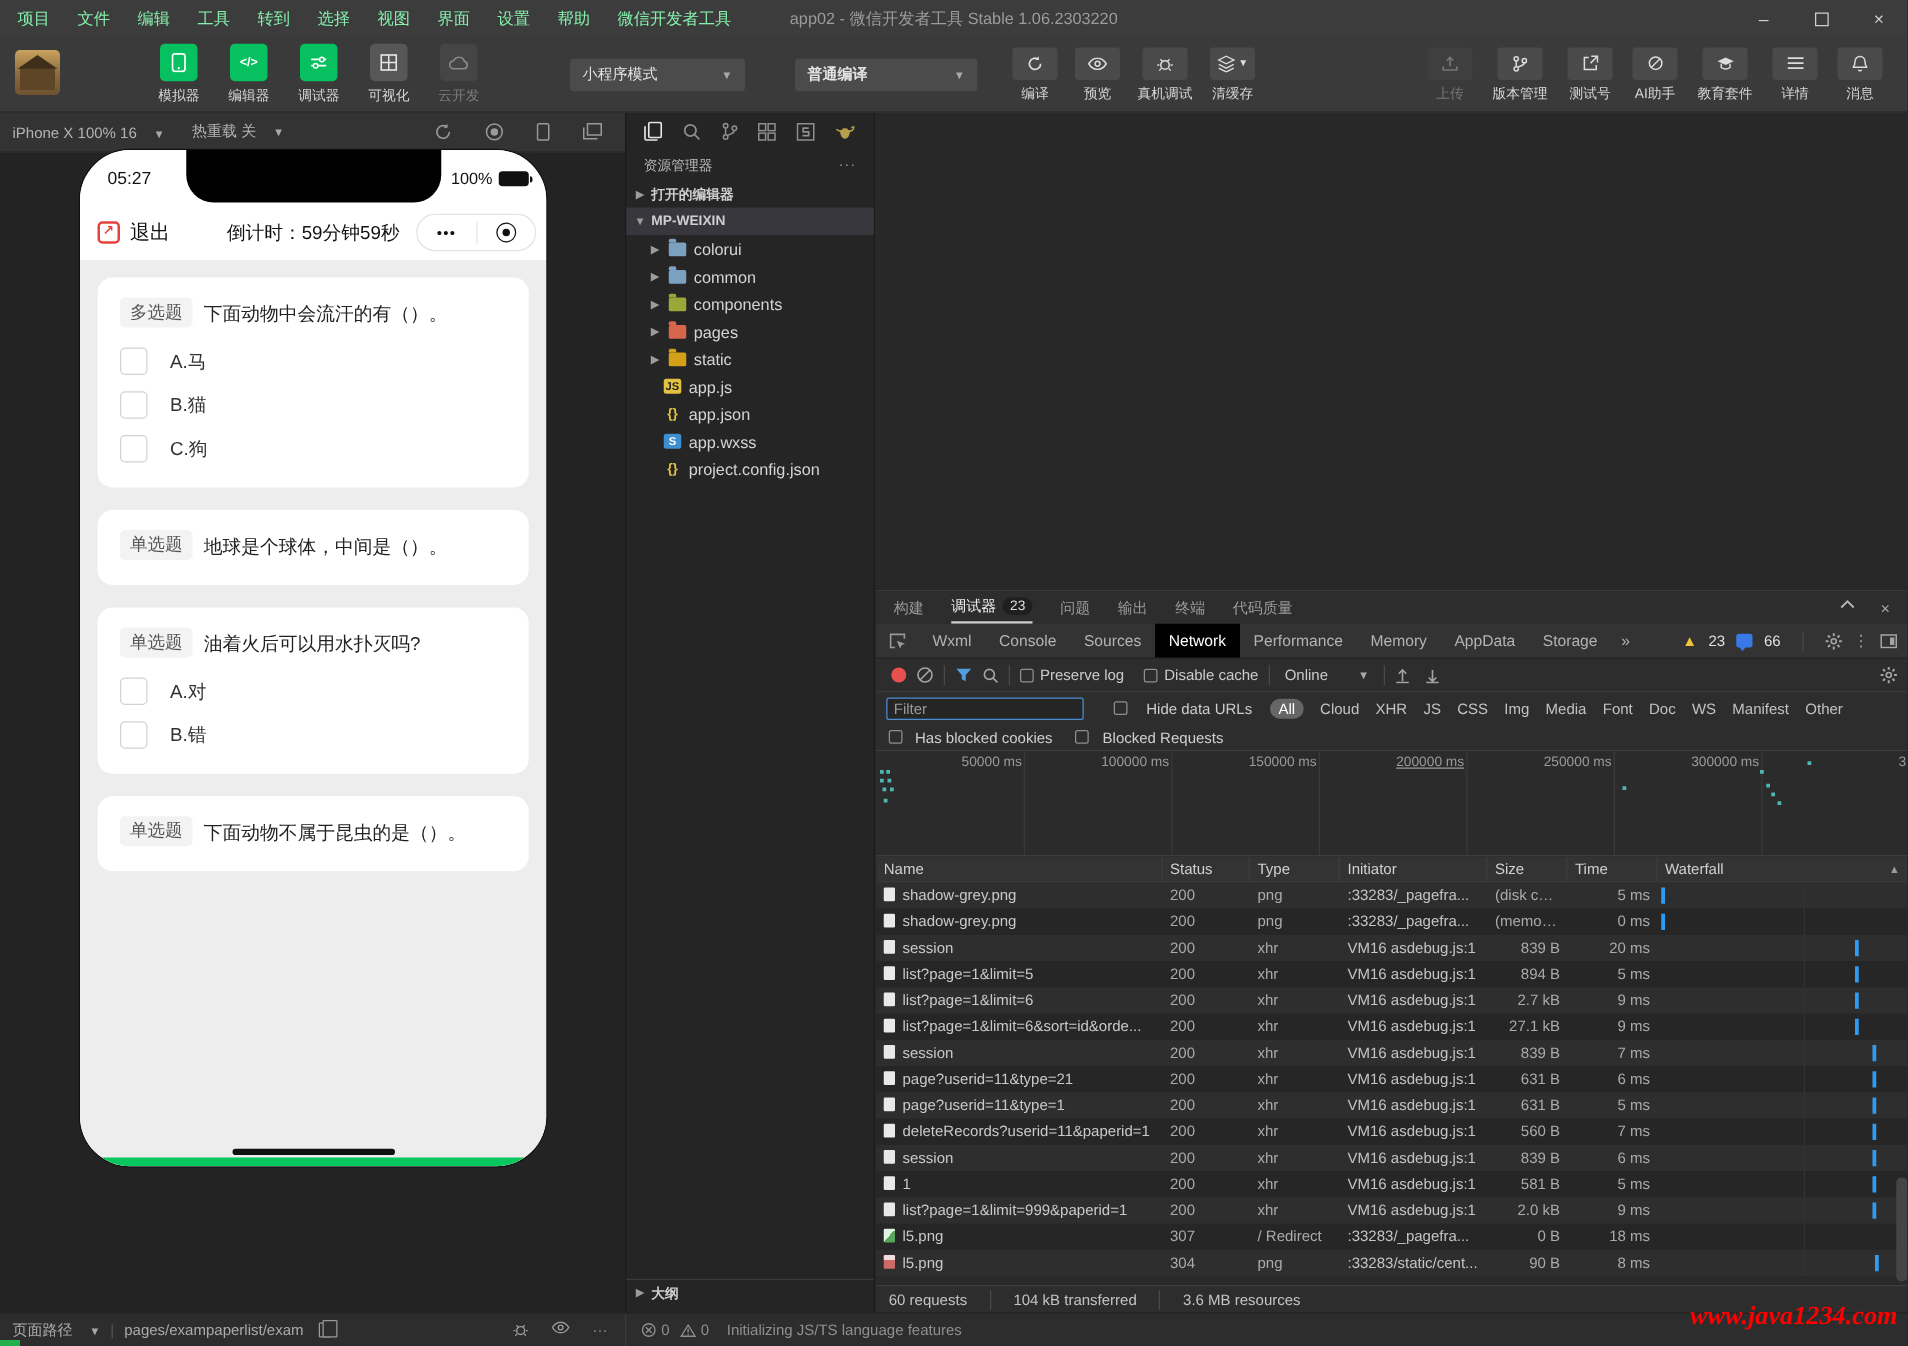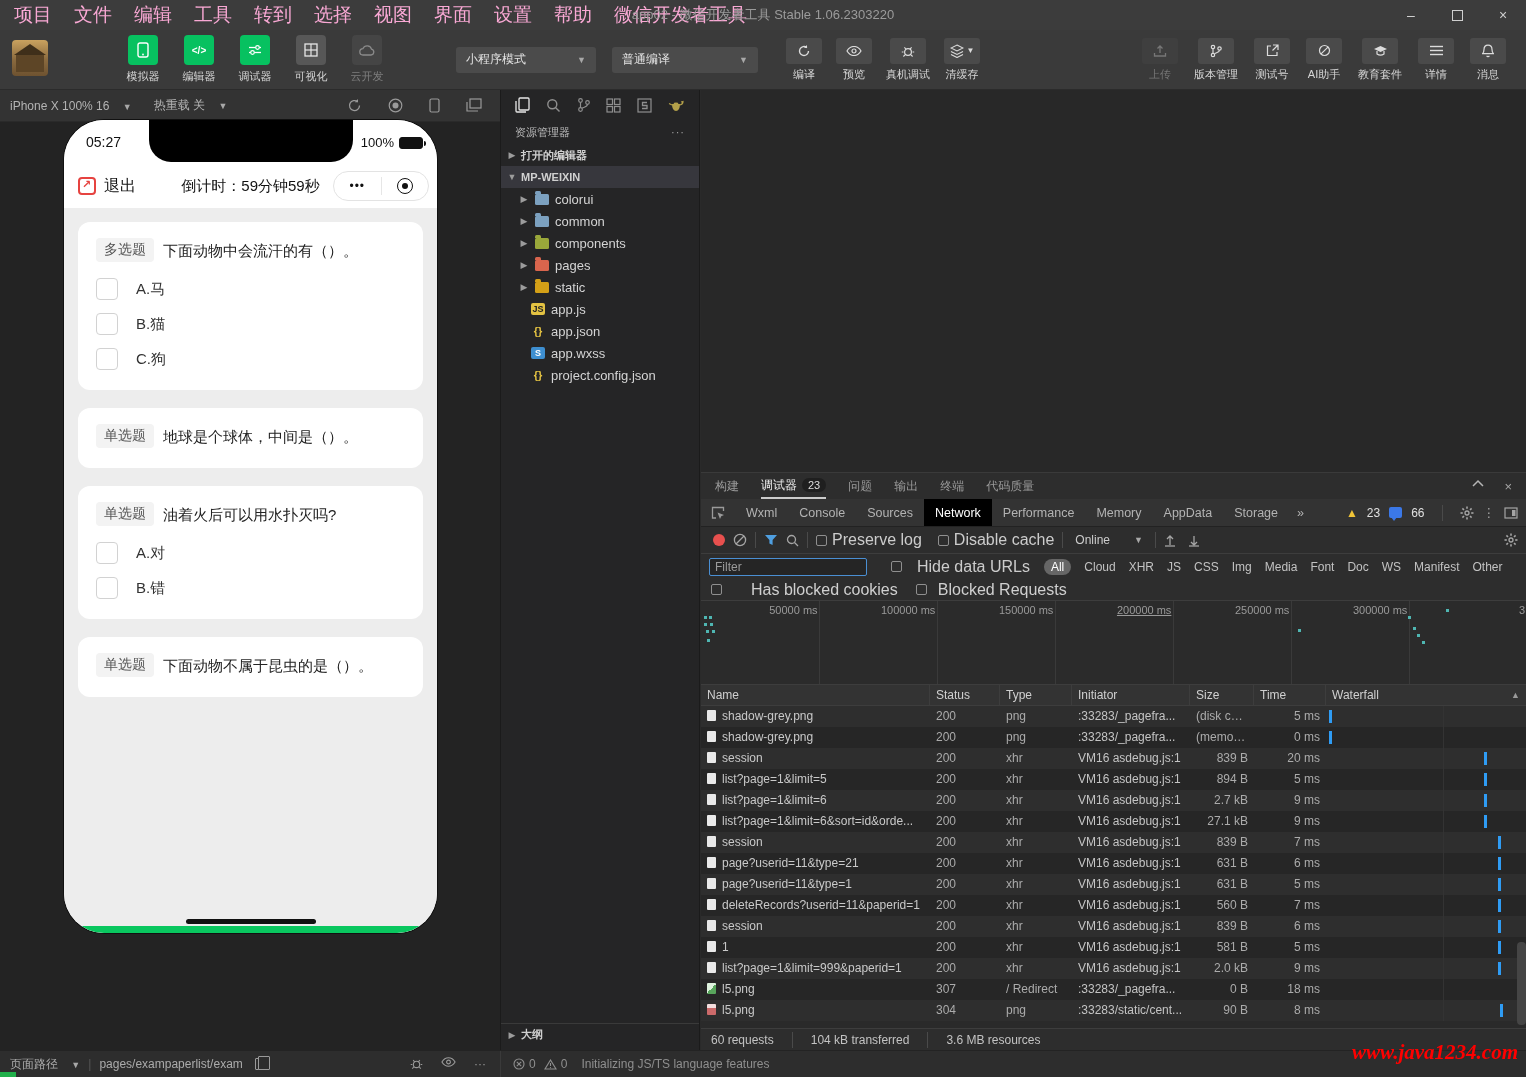--- a/index.html
+++ b/index.html
@@ -5,21 +5,21 @@
   * { margin:0; padding:0; box-sizing:border-box; }
   html,body { width:1526px; height:1077px; overflow:hidden; }
   body { font-family:"Liberation Sans","DejaVu Sans",sans-serif; background:#2a2a2a; color:#ccc; position:relative; font-size:12px; }
   .flex { display:flex; align-items:center; }
   .vd { width:1px; height:16px; background:#4a4a4a; margin:0 8px; flex:none; }
   .cb { width:11px; height:11px; border:1px solid #8f8f8f; border-radius:2px; display:inline-block; flex:none; background:transparent; }
   svg { display:block; }
 
   
   .titlebar { position:absolute; left:0; top:0; width:1526px; height:30px; background:#3c3c3c; display:flex; align-items:center; padding-left:14px; z-index:30; }
-  .menu-item { color:#f9a8d4; font-size:19px; margin-right:22px; cursor:default; white-space:nowrap; }
+  .menu-item { color:#86efac; font-size:13px; margin-right:22px; cursor:default; white-space:nowrap; }
   .win-title { position:absolute; left:50%; transform:translateX(-50%); color:#9b9b9b; font-size:13px; white-space:nowrap; }
   .win-ctrls { position:absolute; right:0; top:0; height:30px; display:flex; }
   .win-btn { width:46px; height:30px; display:flex; align-items:center; justify-content:center; color:#cfcfcf; font-size:14px; }
   .max-box { width:11px; height:11px; border:1px solid #cfcfcf; }
 
   
   .toolbar { position:absolute; left:0; top:30px; width:1526px; height:60px; background:#3a3a3a; border-bottom:1px solid #2b2b2b; display:flex; align-items:center; z-index:29; }
   .applogo { width:36px; height:36px; margin:0 14px 4px 12px; border-radius:4px; background:linear-gradient(180deg,#caa25f 0%,#8a6a3e 55%,#6e5230 100%); position:relative; overflow:hidden; flex:none; }
   .applogo:before { content:""; position:absolute; left:4px; top:14px; width:28px; height:18px; background:#5d4526; }
   .applogo:after { content:""; position:absolute; left:2px; top:4px; width:0; height:0; border-left:16px solid transparent; border-right:16px solid transparent; border-bottom:11px solid #3f2f1a; }
@@ -115,21 +115,21 @@
   .more-chev { padding:0 8px; color:#b3b3b3; cursor:pointer; }
   .dt-tabs2-right { margin-left:auto; display:flex; align-items:center; gap:9px; padding-right:8px; }
   .warn-tri { color:#f0c437; font-size:12px; }
   .count-txt { color:#e0e0e0; font-size:12px; }
   .msg-chip { width:13px; height:11px; background:#3b78e7; border-radius:2px; position:relative; }
   .msg-chip:after { content:""; position:absolute; left:2px; bottom:-3px; border-left:3px solid transparent; border-right:3px solid transparent; border-top:4px solid #3b78e7; }
   .icon-grey { color:#a5a5a5; cursor:pointer; }
 
   .net-toolbar { height:27px; background:#2d2d2d; border-bottom:1px solid #3d3d3d; display:flex; align-items:center; padding:0 8px; flex:none; color:#ccc; }
   .rec-dot { width:12px; height:12px; border-radius:50%; background:#e8504e; margin:0 8px 0 4px; cursor:pointer; flex:none; }
-  .nt-lab { font-size:16px; color:#ccc; margin-left:5px; white-space:nowrap; }
+  .nt-lab { font-size:12px; color:#ccc; margin-left:5px; white-space:nowrap; }
   .online-sel { display:flex; align-items:center; gap:14px; color:#ccc; font-size:12px; cursor:pointer; padding:0 4px; }
   .nt-gear { margin-left:auto; }
 
   .filter-row { height:25px; background:#2d2d2d; display:flex; align-items:center; padding:0 8px; gap:10px; flex:none; }
   .filter-input { width:158px; height:18px; background:#252525; border:1px solid #4a8fd3; border-radius:2px; color:#ddd; font-size:12px; padding:0 5px; outline:none; }
   .filter-input::placeholder { color:#9a9a9a; }
   .pill-all { background:#666; color:#fff; border-radius:9px; padding:1px 7px; font-size:12px; cursor:pointer; }
   .tfilter { color:#c2c2c2; font-size:12px; cursor:pointer; white-space:nowrap; }
   .tfilter-list { display:flex; gap:13px; align-items:center; }
   .blocked-row { height:22px; background:#2d2d2d; display:flex; align-items:center; gap:18px; padding:0 10px; flex:none; border-bottom:1px solid #3d3d3d; }
@@ -242,21 +242,21 @@
           </svg>
         </div>
       <span class="pbtn-label dis">云开发</span>
     </div>
   </div>
 
   <div class="tb-select" style="width:140px;margin-left:66px;">
     <span>小程序模式</span>
     <span class="caret">▼</span>
   </div>
-  <div class="tb-select" style="width:146px;margin-left:16px;">
+  <div class="tb-select" style="width:146px;margin-left:40px;font-weight:bold;">
     <span>普通编译</span>
     <span class="caret">▼</span>
   </div>
 
   <div class="abtn-group">
     <div class="abtn">
       <div class="abtn-ic">
           <svg width="14" height="14" viewBox="0 0 14 14">
             <path d="M11.5 7a4.5 4.5 0 1 1-1.6-3.4" fill="none" stroke="#dcdcdc" stroke-width="1.4"></path>
             <path d="M10 1v3h-3z" fill="#dcdcdc"></path>
@@ -732,21 +732,21 @@
       <span class="tfilter">Media</span>
       <span class="tfilter">Font</span>
       <span class="tfilter">Doc</span>
       <span class="tfilter">WS</span>
       <span class="tfilter">Manifest</span>
       <span class="tfilter">Other</span>
     </div>
   </div>
 
   <div class="blocked-row">
-    <span class="flex" style="gap:24px;">
+    <span class="flex" style="gap:5px;">
         <span class="cb"></span>
         <span class="nt-lab">Has blocked cookies</span>
       </span>
     <span class="flex" style="gap:6px;">
         <span class="cb"></span>
         <span class="nt-lab">Blocked Requests</span>
       </span>
   </div>
 
   <div class="timeline">

